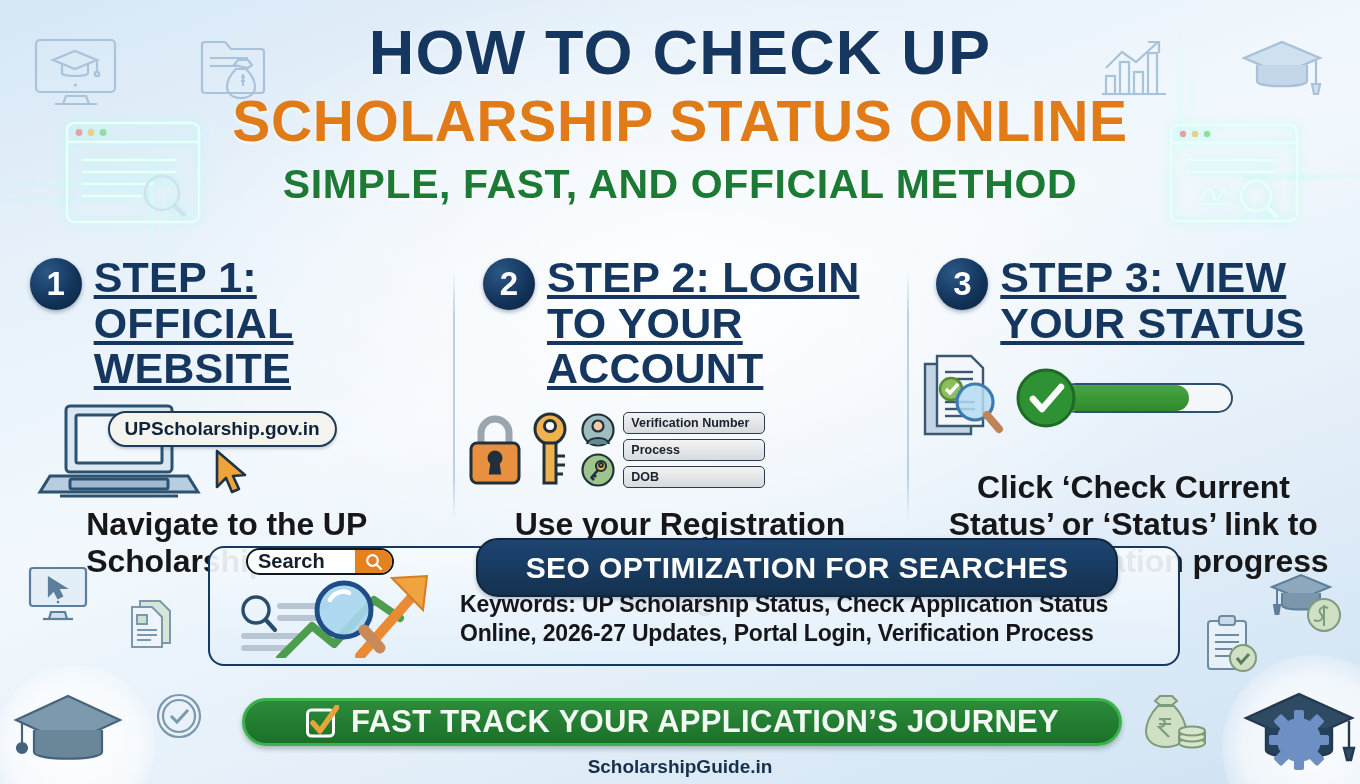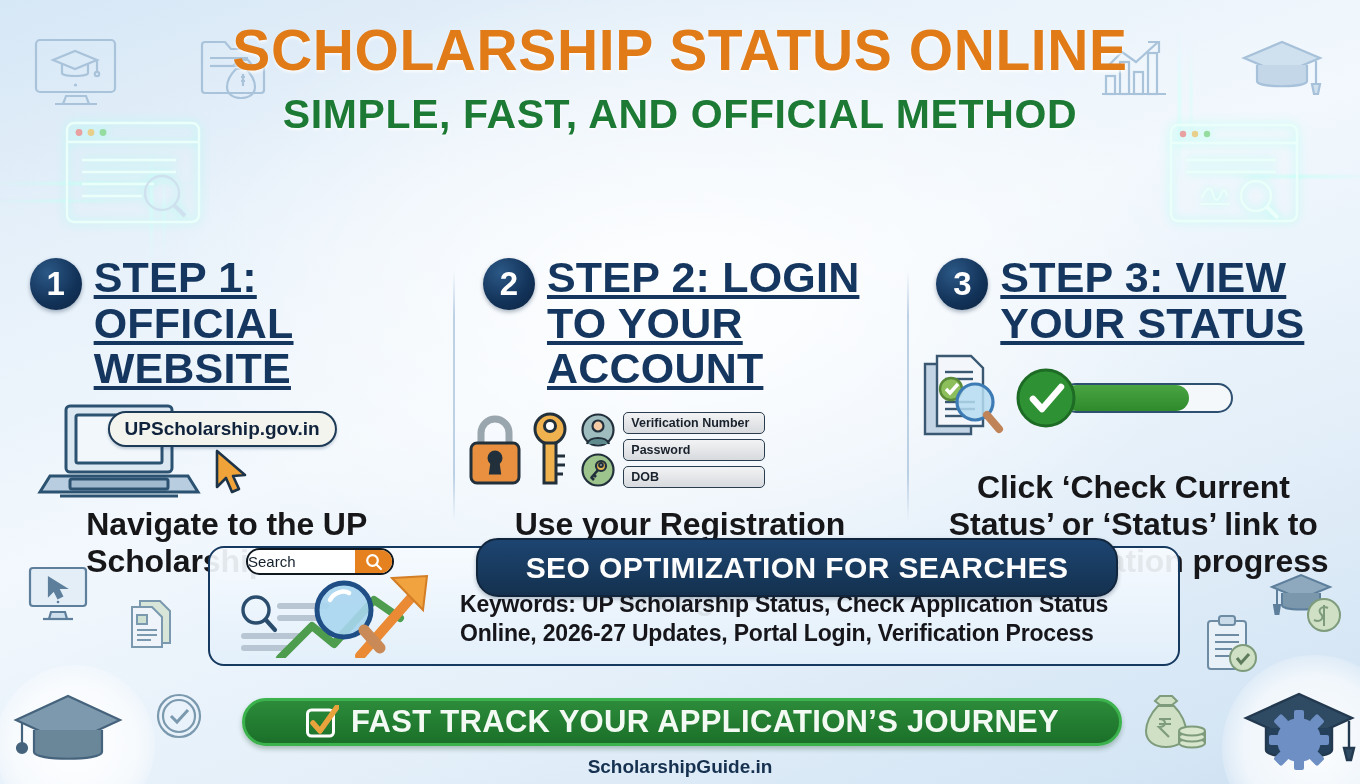--- a/index.html
+++ b/index.html
@@ -35,21 +35,21 @@
 
   
   .header { position: absolute; top: 20px; left: 0; width: 1360px; text-align: center; z-index: 5; }
   .title-main {
     font-size: 63px; font-weight: 700; letter-spacing: 1.2px;
     color: #14365f; line-height: 1.03;
     text-shadow: 0 2px 3px rgba(255,255,255,0.85);
   }
   .title-sub {
     font-size: 57px; font-weight: 700; letter-spacing: 0.6px;
-    color: #e07b18; line-height: 1.08; 
+    color: #e07b18; line-height: 1.08; margin-top: 6px;
     text-shadow: 0 2px 3px rgba(255,255,255,0.8);
   }
   .title-tag {
     font-size: 41px; font-weight: 700; letter-spacing: 0.6px;
     color: #1c7a35; line-height: 1.1; margin-top: 10px;
     text-shadow: 0 2px 3px rgba(255,255,255,0.8);
   }
 
   
   .steps { position: absolute; top: 255px; left: 0; width: 1360px; height: 270px; display: flex; z-index: 5; }
@@ -111,21 +111,21 @@
     position: absolute; left: 252px; top: 52px; width: 710px;
     font-size: 23px; font-weight: 700; color: #15151a; line-height: 1.28;
     text-align: left; letter-spacing: -0.2px;
   }
   .seo-art { position: absolute; left: 14px; top: 10px; }
   .search-bar {
     position: absolute; left: 38px; top: 10px; width: 148px; height: 27px;
     background: #ffffff; border: 2.5px solid #101820; border-radius: 14px;
     display: flex; align-items: center; overflow: hidden; z-index: 4;
   }
-  .search-bar .sb-text { flex: 1; font-size: 15px; font-weight: 400; color: #14202c; }
+  .search-bar .sb-text { flex: 1; font-size: 20px; font-weight: 700; color: #14202c; padding-left: 10px; }
   .search-bar .sb-btn {
     width: 37px; height: 100%; background: #e5821f;
     display: flex; align-items: center; justify-content: center;
   }
 
   
   .banner {
     position: absolute; left: 242px; top: 698px; width: 880px; height: 48px;
     background: linear-gradient(180deg, #2c8b3a 0%, #1b7029 100%);
     border: 3px solid #3bb24c; border-radius: 24px;
@@ -322,20 +322,21 @@
           <rect x="13" y="-24" width="11" height="11" rx="2" transform="rotate(-45 18 -18)"></rect>
           <rect x="-24" y="13" width="11" height="11" rx="2" transform="rotate(-45 -18 18)"></rect>
         </g>
       </g>
       <line x1="109" y1="33" x2="109" y2="60"></line>
         <path d="M104 60 h10 l-3 12 h-4 z" fill="#2f4a63"></path>
     </svg>
   </div>
 
   <div class="header">
+    <div class="title-main">HOW TO CHECK UP</div>
     <div class="title-sub">SCHOLARSHIP STATUS ONLINE</div>
     <div class="title-tag">SIMPLE, FAST, AND OFFICIAL METHOD</div>
   </div>
 
   <div class="steps">
 
     <div class="step-col">
       <div class="step-head">
         <div class="step-badge">1</div>
         <div class="step-title">STEP 1: OFFICIAL WEBSITE</div>
@@ -386,21 +387,21 @@
           <svg class="deco-svg" width="34" height="34" viewBox="0 0 34 34" fill="none" stroke="#22303c" stroke-width="2.2">
             <circle cx="17" cy="17" r="15.5" fill="#9cc48c"></circle>
             <circle cx="20" cy="13" r="5" fill="#e7b751"></circle>
               <circle cx="20" cy="12" r="1.8" fill="#fff"></circle>
             <path d="M17 17 l-7 8 M12 21 l3 3 M10 24 l3 3" stroke-width="2.6"></path>
           </svg>
         </div>
 
         <div class="login-fields">
           <div class="login-field">Verification Number</div>
-          <div class="login-field">Password</div>
+          <div class="login-field">Process</div>
           <div class="login-field">DOB</div>
         </div>
       </div>
       <div class="step-desc">Use your Registration Number &amp; DOB/Password to Login</div>
     </div>
 
     <div class="step-col">
       <div class="step-head">
         <div class="step-badge">3</div>
         <div class="step-title">STEP 3: VIEW YOUR STATUS</div>

